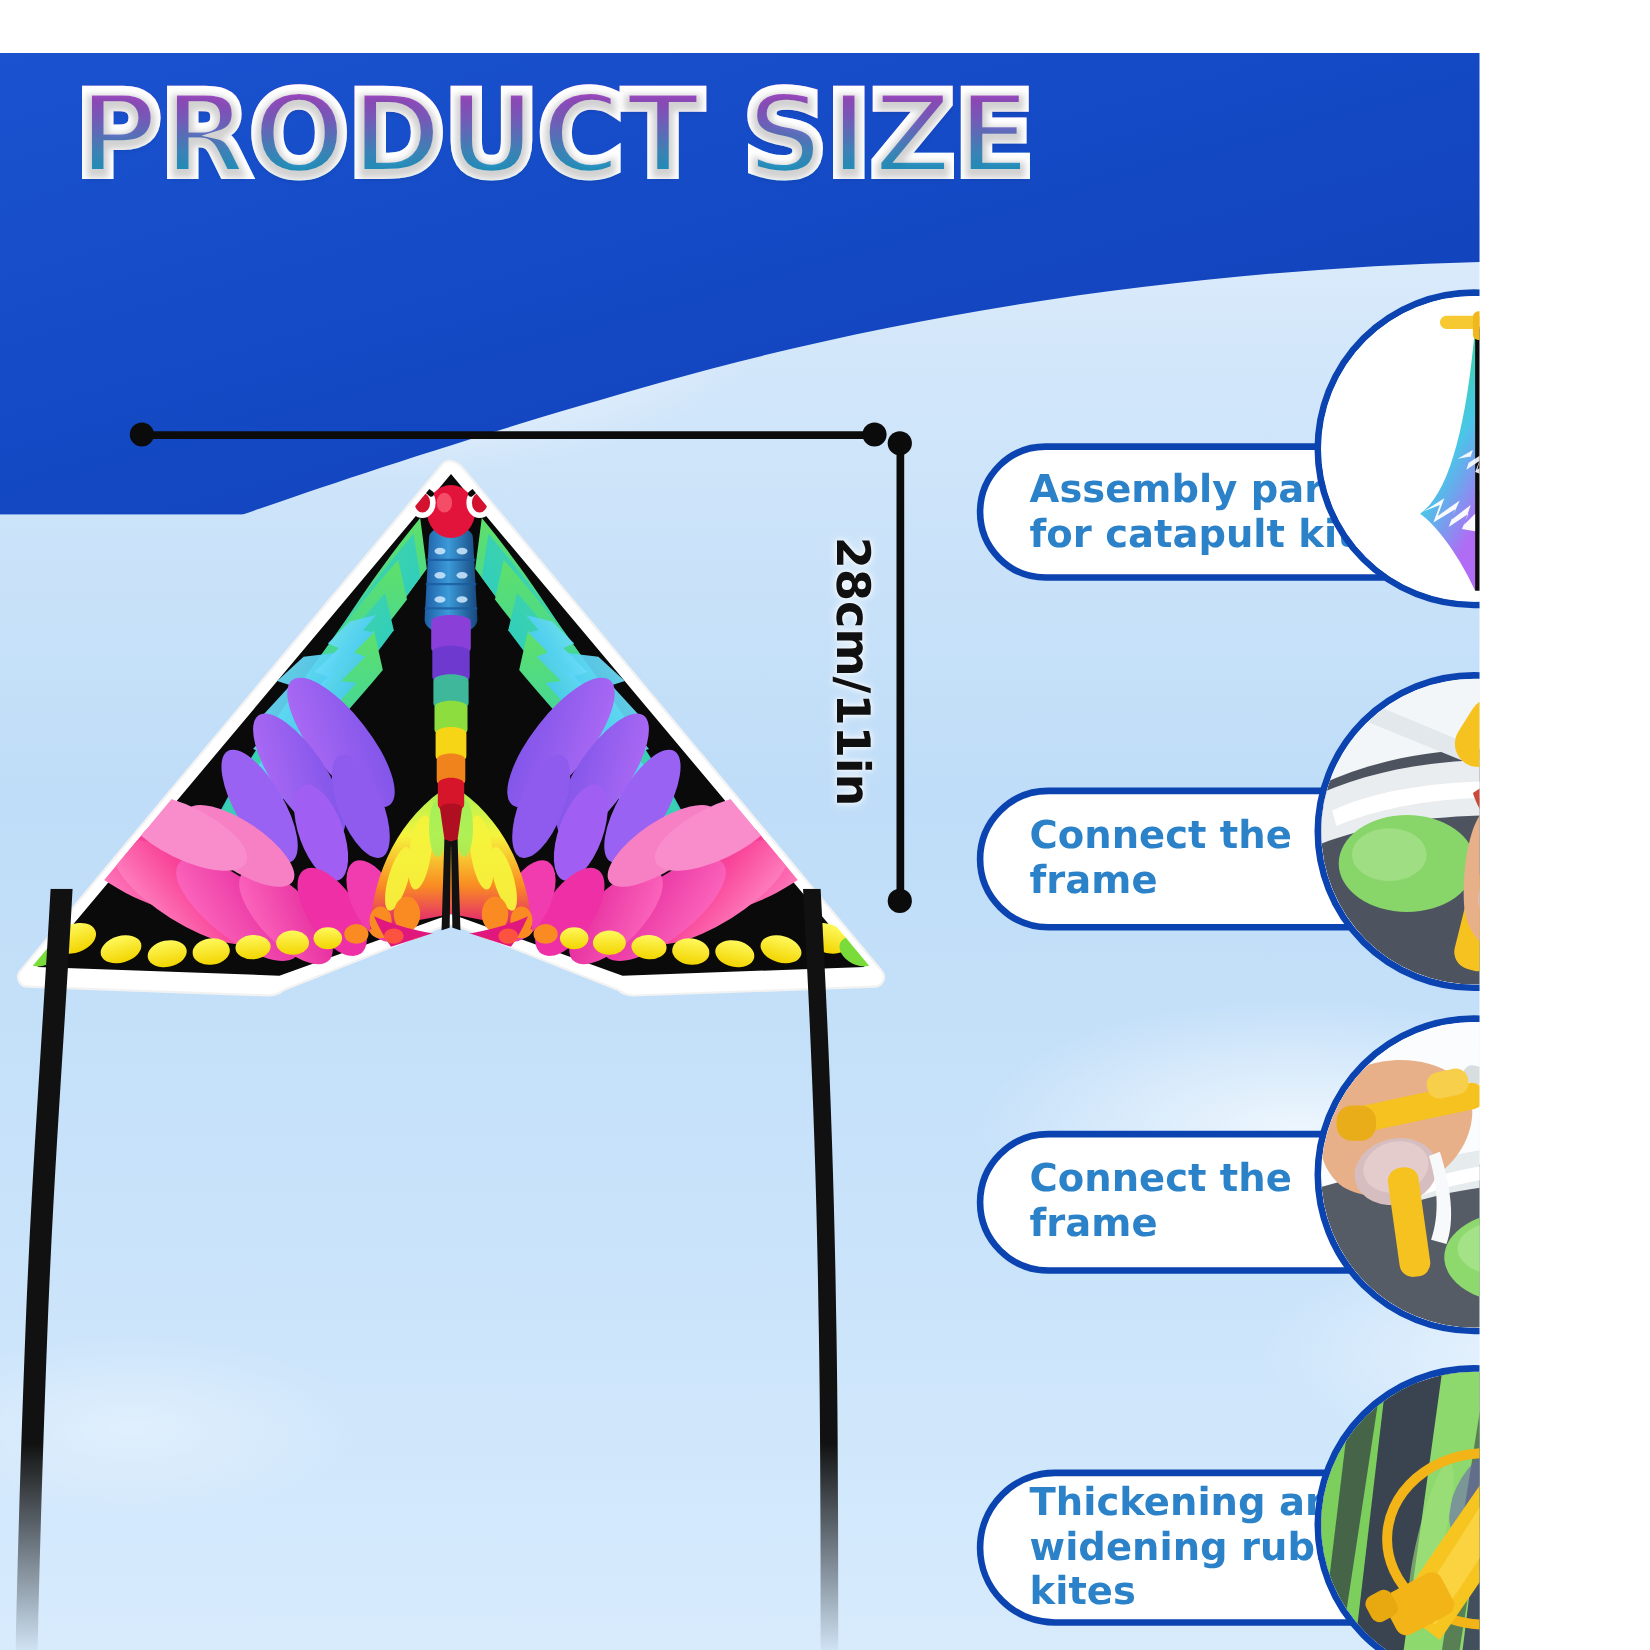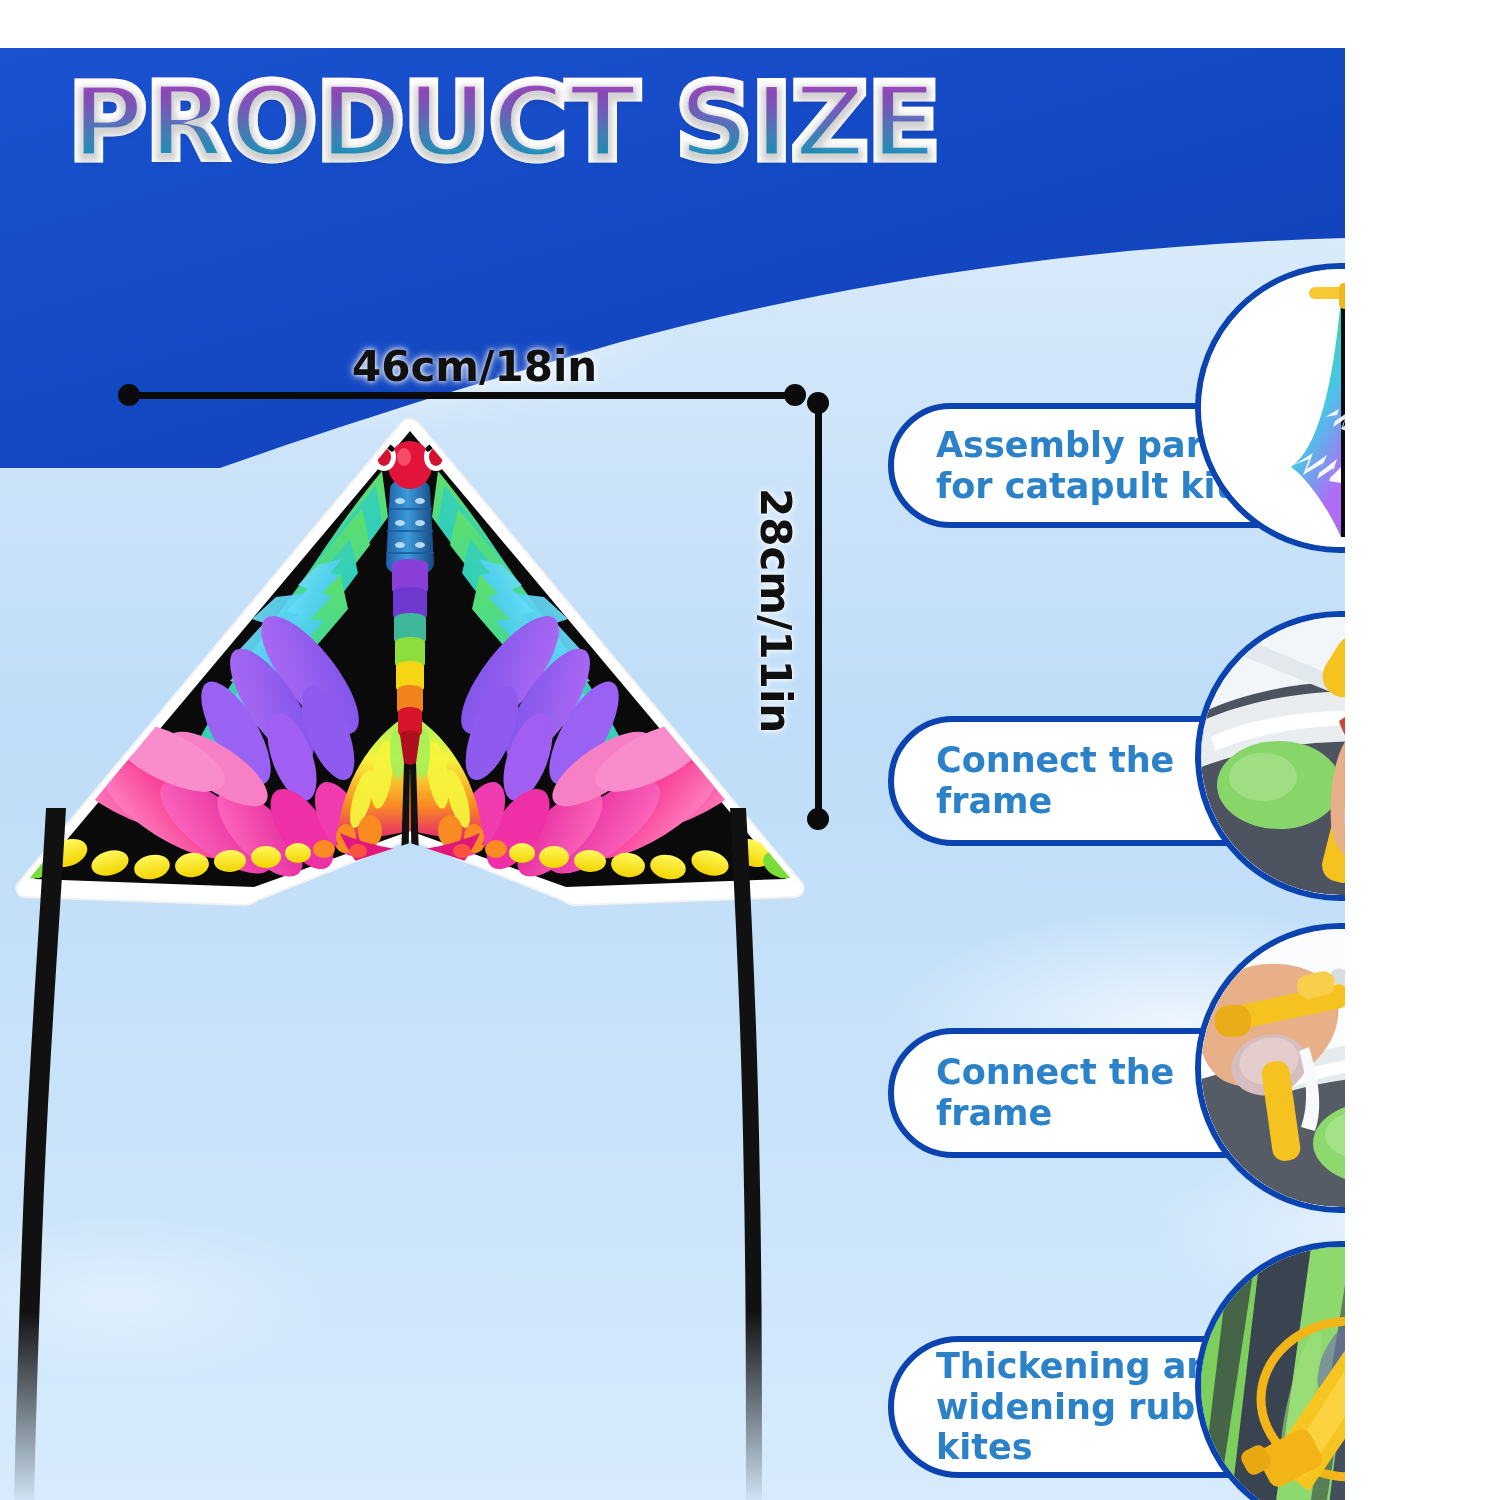--- a/index.html
+++ b/index.html
@@ -351,21 +351,20 @@
              C36,600 40,480 44,380 C50,240 60,110 66,0 Z" fill="url(#tailFade)"></path>
     <path d="M746,0 C752,110 758,240 760,380 C762,480 762,600 762,700 L746,700
              C746,600 746,480 744,380 C742,240 736,110 730,0 Z" fill="url(#tailFade)"></path>
   </svg>
 
   <div>
     <div class="dim-h"></div>
     <div class="dot dot-hl"></div>
     <div class="dot dot-hr"></div>
   </div>
-  <div class="dim-label dim-label-h">46cm/18in</div>
 
   <div>
     <div class="dim-v"></div>
     <div class="dot dot-vt"></div>
     <div class="dot dot-vb"></div>
   </div>
   <div class="dim-label dim-label-v">28cm/11in</div>
 
   <div class="callout" style="left:888px;top:355px;width:612px;height:125px;">
     <div class="pill" style="width:460px;height:125px;">

